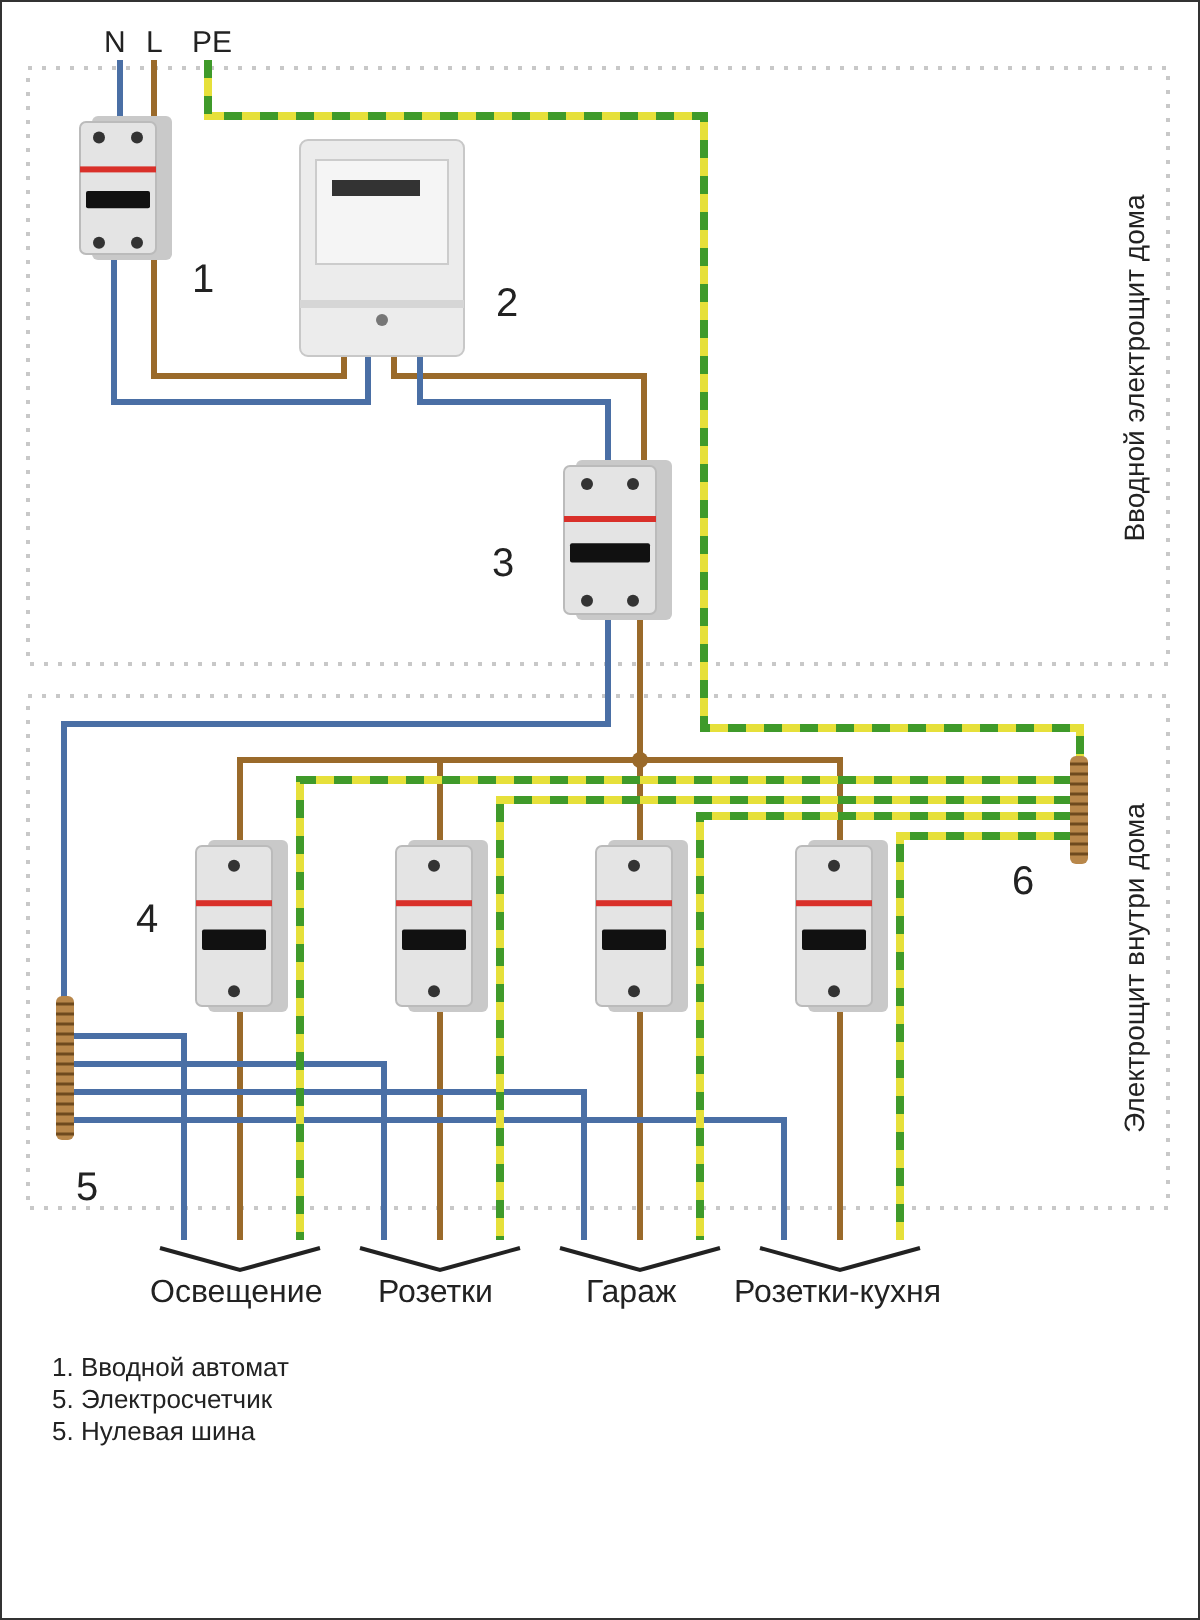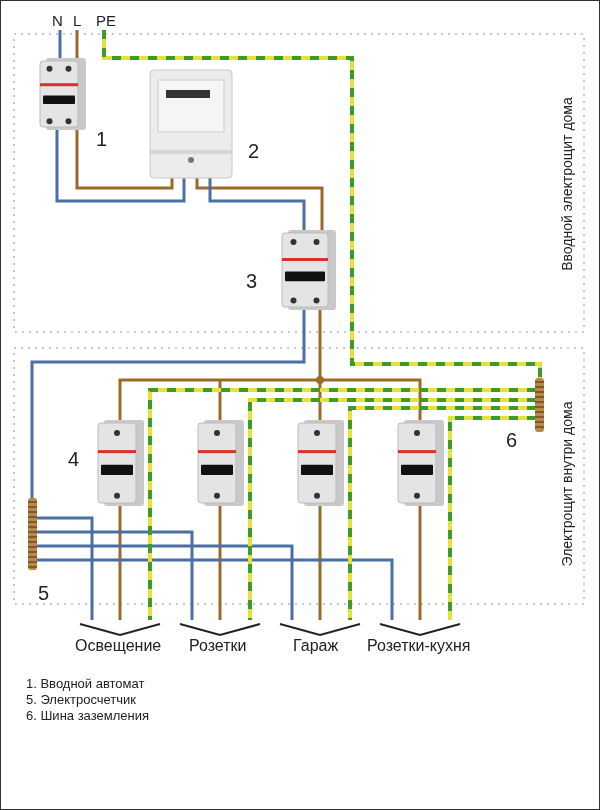--- a/index.html
+++ b/index.html
@@ -167,14 +167,14 @@
 
   <text class="lbl" x="75" y="651" font-size="16">Освещение</text>
   <text class="lbl" x="189" y="651" font-size="16">Розетки</text>
   <text class="lbl" x="293" y="651" font-size="16">Гараж</text>
   <text class="lbl" x="367" y="651" font-size="16">Розетки-кухня</text>
 </svg>
 
 <div class="legend">
   <div>1. Вводной автомат</div>
   <div>5. Электросчетчик</div>
-  <div>6. Шина заземления</div>
+  <div>5. Нулевая шина</div>
 </div>
 
 </body></html>

